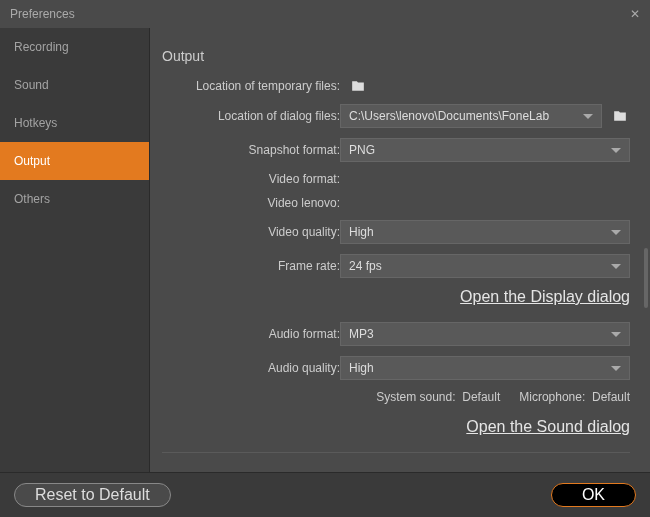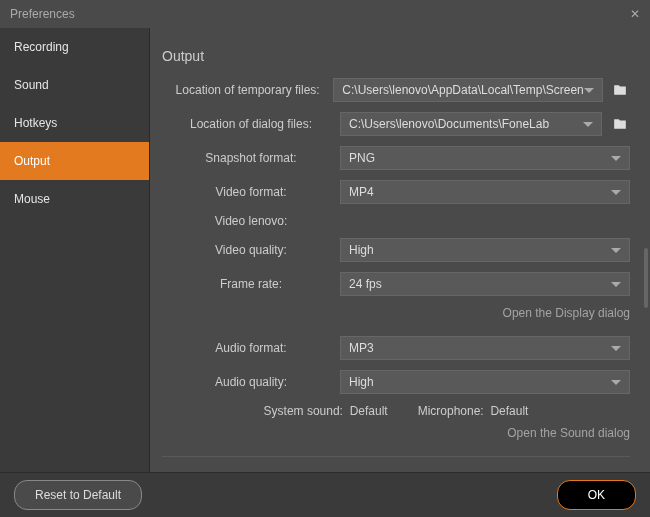--- a/index.html
+++ b/index.html
@@ -2,68 +2,64 @@
 <html><head>
 <meta charset="utf-8">
 <style>
 *{margin:0;padding:0;box-sizing:border-box;font-family:Arial,sans-serif}
 body{width:650px;height:517px;background:#3a3a3a;color:#bbb;font-size:12px;overflow:hidden}
 .titlebar{height:28px;background:#4a4a4a;display:flex;align-items:center;padding:8px 10px;justify-content:space-between}
 .titlebar span{font-size:12px;color:#aaa}
 .close-x{cursor:pointer;font-size:16px;color:#ccc;font-weight:300}
 .body{display:flex;height:444px}
 .sidebar{width:150px;background:#3a3a3a;border-right:1px solid #2a2a2a}
-.side-item{padding:12px 14px;cursor:pointer;color:#e5e5e5;font-size:12px}
+.side-item{padding:12px 14px;cursor:pointer;color:#a3a3a3;font-size:12px}
 .side-item.active{background:#e37a1f;color:#fff}
 .main{flex:1;background:#4a4a4a;overflow-y:auto;padding:14px 20px 0 12px;position:relative}
 .sect{font-size:14px;color:#ccc;margin:6px 0 14px 0}
 .row{display:flex;align-items:center;margin-bottom:10px}
-.lbl{width:178px;text-align:center;color:#ccc;font-size:12px}
+.lbl{width:178px;text-align:right;color:#ccc;font-size:12px}
 .sel{flex:1;height:24px;background:#595959;border:1px solid #666;display:flex;align-items:center;justify-content:space-between;padding:0 8px;cursor:pointer;color:#ddd;font-size:12px}
 .chev{width:0;height:0;border-left:5px solid transparent;border-right:5px solid transparent;border-top:5px solid #aaa}
 .folder{width:20px;height:16px;margin-left:8px;display:flex;align-items:center;justify-content:center;cursor:pointer}
 .folder svg{fill:#ddd}
 .link{text-align:right;margin:6px 0 16px 0}
-.link a{color:#a3a3a3;font-size:12px;cursor:pointer}
-.inforow{display:flex;justify-content:center;gap:30px;margin:10px 0 8px 0;color:#ccc;font-size:12px}
+.link a{color:#e5e5e5;text-decoration:underline;font-size:16px;cursor:pointer}
+.inforow{display:flex;justify-content:flex-end;gap:19px;margin:10px 0 14px 0;color:#ccc;font-size:12px}
 .inforow span b{font-weight:normal;color:#ccc}
 .divider{border:none;border-top:1px solid #5a5a5a;margin:8px 0 10px 0}
 .footer{height:45px;background:#3a3a3a;display:flex;align-items:center;padding:0 14px;border-top:1px solid #2a2a2a}
-.btn{height:30px;padding:0 20px;border-radius:13px;border:1px solid #888;background:#4a4a4a;color:#ddd;font-size:12px;cursor:pointer;display:flex;align-items:center}
+.btn{height:24px;padding:0 20px;border-radius:13px;border:1px solid #888;background:#4a4a4a;color:#ddd;font-size:16px;cursor:pointer;display:flex;align-items:center}
 .btn.ok{background:#000000;border-color:#e37a1f;color:#fff;padding:0 30px}
 .spacer{flex:1}
 .footer .btn+.btn{margin-left:10px}
 .scrollhint{position:absolute;right:2px;top:220px;width:4px;height:60px;background:#666;border-radius:2px}
 </style>
 </head>
 <body>
 
 <div class="titlebar">
   <span>Preferences</span>
   <span class="close-x">✕</span>
 </div>
 
 <div class="body">
   <div class="sidebar">
     <div class="side-item">Recording</div>
     <div class="side-item">Sound</div>
     <div class="side-item">Hotkeys</div>
     <div class="side-item active">Output</div>
-    <div class="side-item">Mouse</div>
+    <div class="side-item">Others</div>
   </div>
 
   <div class="main">
     <div class="sect">Output</div>
 
     <div class="row">
       <div class="lbl">Location of temporary files:</div>
-      <div class="sel">
-        <span>C:\Users\lenovo\AppData\Local\Temp\Screen</span>
-        <span class="chev"></span>
-      </div>
       <div class="folder">
           <svg viewBox="0 0 24 24" width="16" height="14">
             <path d="M10 4H2v16h20V6H12l-2-2z"></path>
           </svg>
         </div>
     </div>
 
     <div class="row">
       <div class="lbl">Location of dialog files:</div>
       <div class="sel">
@@ -80,24 +76,20 @@
     <div class="row">
       <div class="lbl">Snapshot format:</div>
       <div class="sel">
         <span>PNG</span>
         <span class="chev"></span>
       </div>
     </div>
 
     <div class="row">
       <div class="lbl">Video format:</div>
-      <div class="sel">
-        <span>MP4</span>
-        <span class="chev"></span>
-      </div>
     </div>
 
     <div class="row">
       <div class="lbl">Video lenovo:</div>
     </div>
 
     <div class="row">
       <div class="lbl">Video quality:</div>
       <div class="sel">
         <span>High</span>

